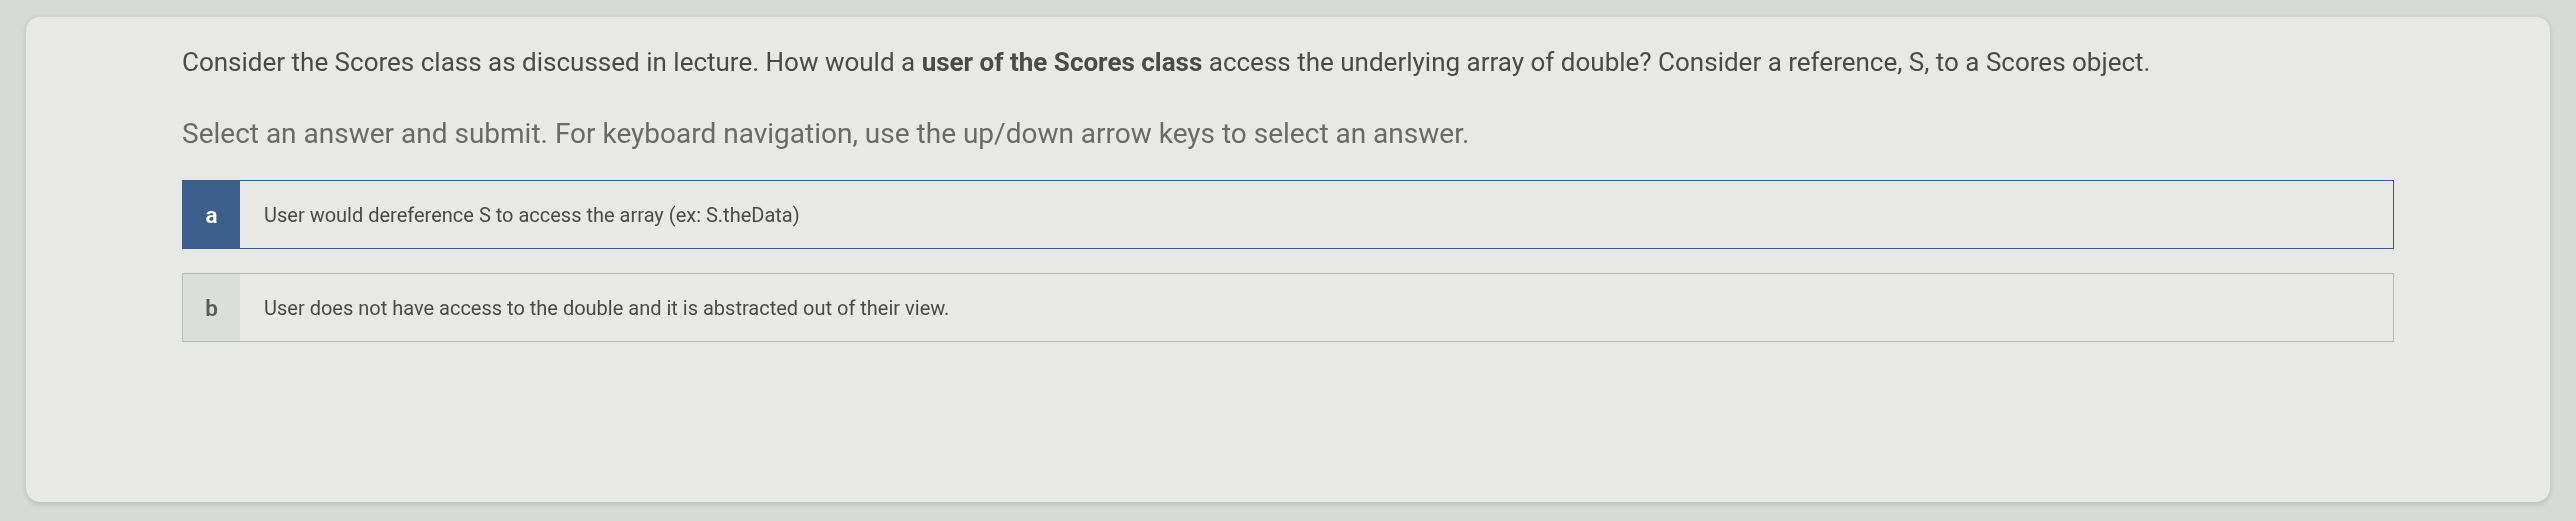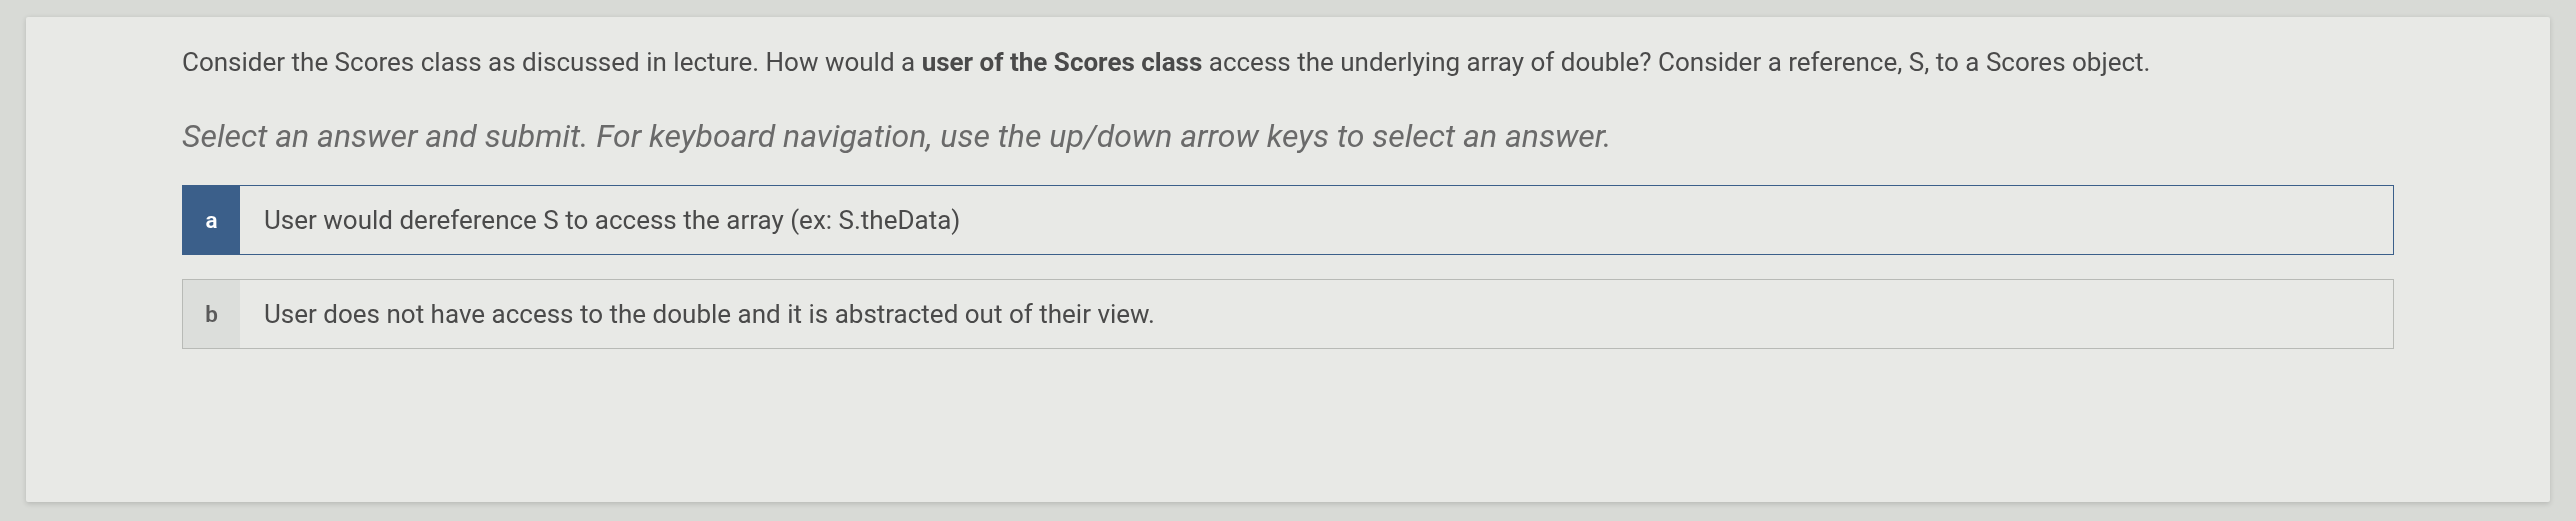--- a/index.html
+++ b/index.html
@@ -10,43 +10,42 @@
     body {
       font-family: -apple-system, BlinkMacSystemFont, "Segoe UI", Roboto, Helvetica, Arial, sans-serif;
       background: #d8dad6;
       width: 2576px;
       height: 521px;
       padding: 17.3px 0;
       position: relative;
     }
     .outer-container {
       background: #e8e9e6;
-      border-radius: 2px;
+      border-radius: 14px;
       margin: 0 26px;
       box-shadow: 0 1.7px 5.2px rgba(0,0,0,0.15);
       padding: 26px 0 17.3px 0;
       min-height: 485px;
     }
     .content-wrapper {
       padding: 0 156px;
     }
     .question-text {
       font-size: 26px;
       color: #4a4a4a;
       line-height: 1.5;
       margin-bottom: 35px;
     }
     .question-text strong {
       font-weight: 700;
     }
     .instruction-text {
-      font-size: 32px;
+      font-size: 28px;
       color: #6a6a6a;
       margin-bottom: 30px;
-      font-style: italic;
     }
     .options-container {
       display: flex;
       flex-direction: column;
       gap: 24px;
     }
     .option-row {
       display: flex;
       align-items: stretch;
       border: 0.9px solid #b8bab6;
@@ -67,21 +66,21 @@
       background: #dcdedb;
       flex-shrink: 0;
     }
     .option-row.selected .option-key {
       background: #3b5f8a;
       color: #fff;
     }
     .option-text {
       flex: 1;
       padding: 19px 24px;
-      font-size: 26px;
+      font-size: 20px;
       color: #4a4a4a;
       display: flex;
       align-items: center;
     }
   </style>
 </head>
 <body>
 
 <div class="outer-container">
   <div class="content-wrapper">

